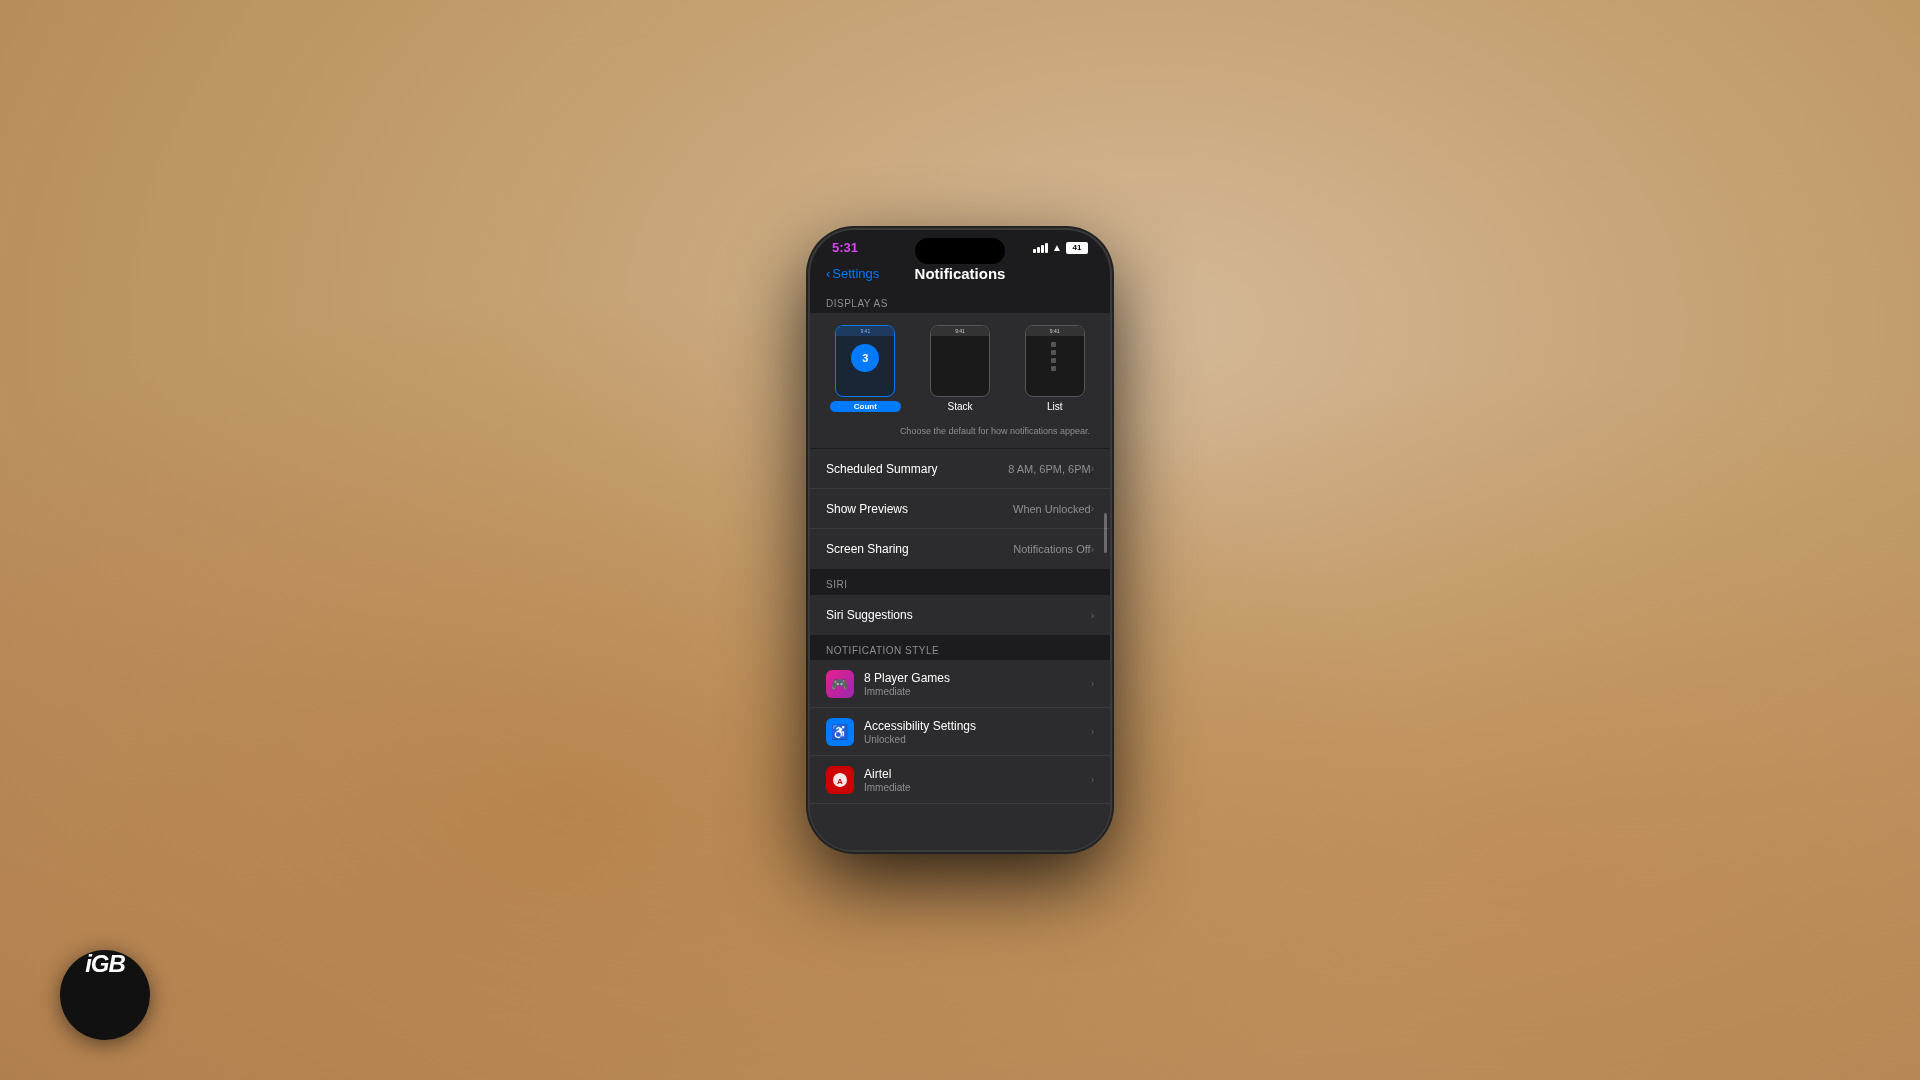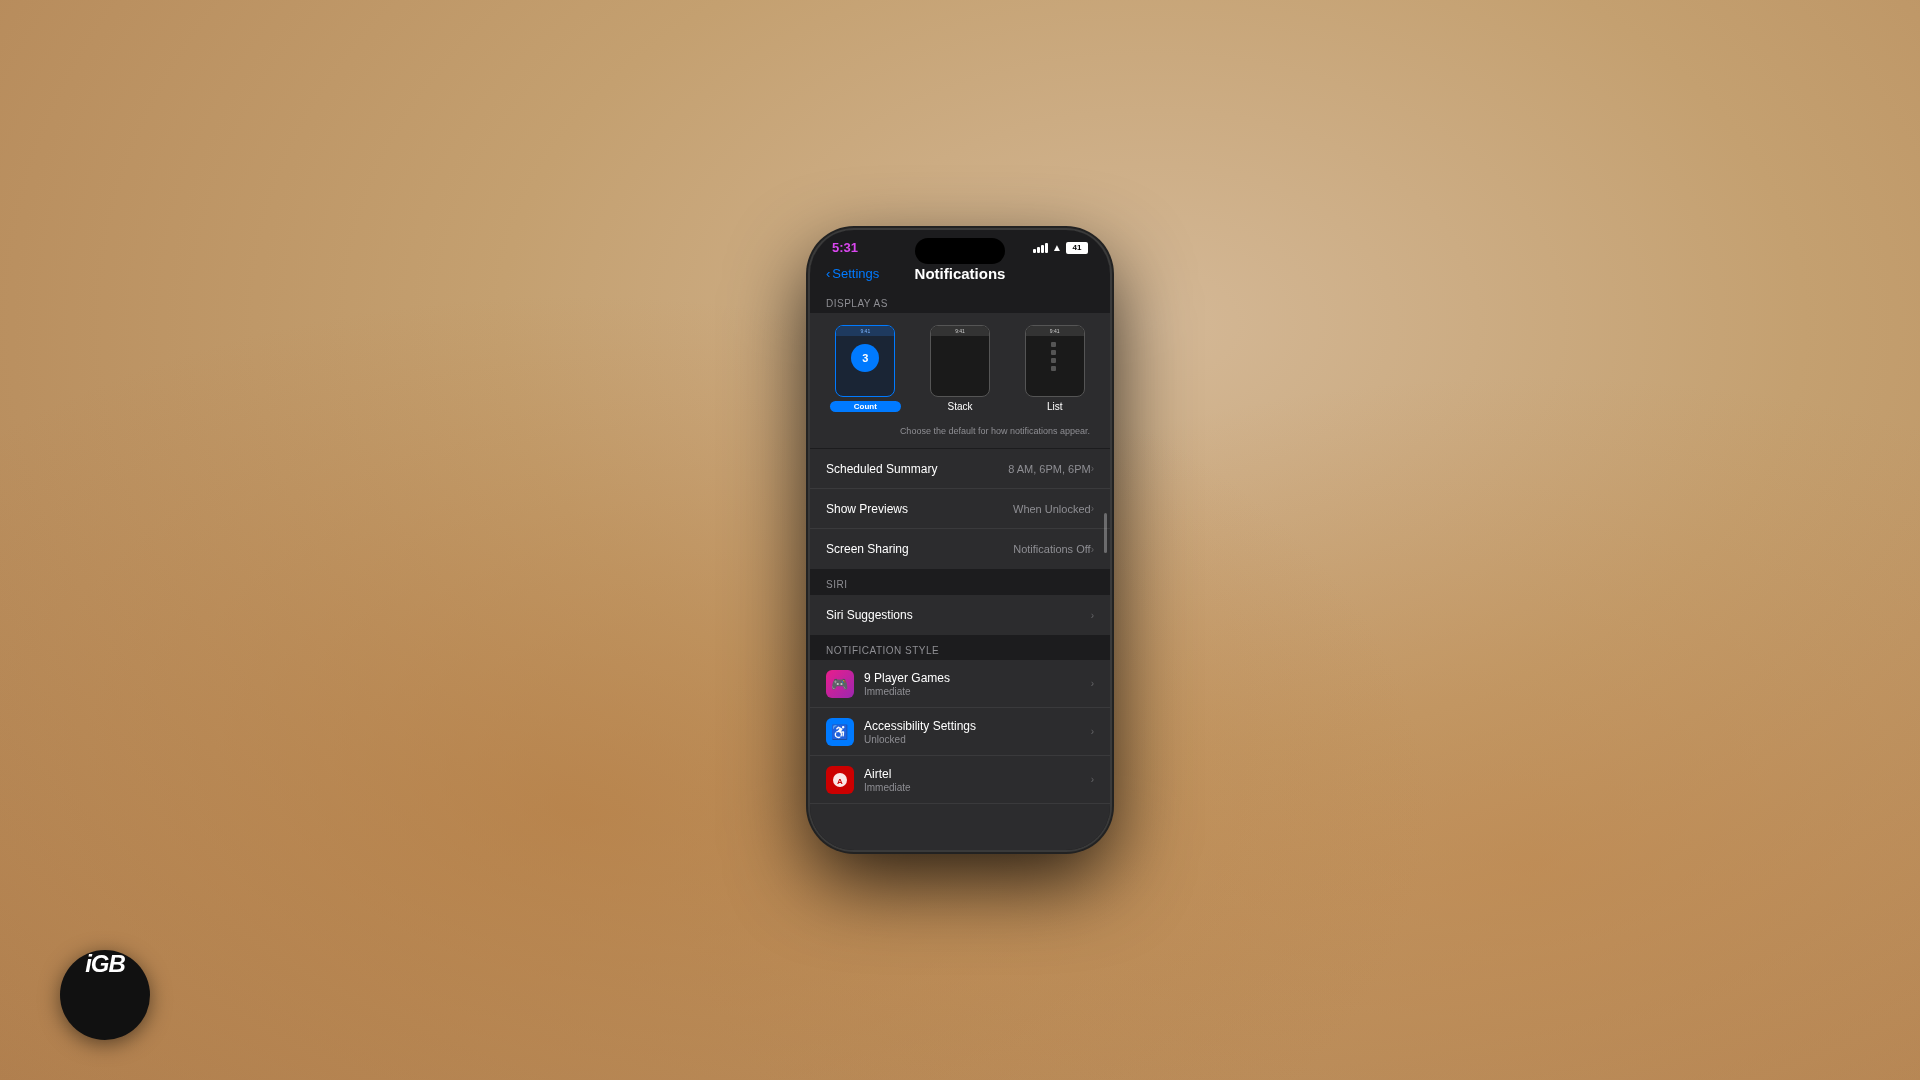--- a/index.html
+++ b/index.html
@@ -577,21 +577,21 @@
               <span class="chevron">›</span>
             </div>
           </div>
         </div>
 
         <div class="section-label">NOTIFICATION STYLE</div>
 
         <div class="app-row">
           <div class="app-icon app-icon-2player">🎮</div>
           <div class="app-info">
-            <div class="app-name">9 Player Games</div>
+            <div class="app-name">8 Player Games</div>
             <div class="app-subtitle">Immediate</div>
           </div>
           <span class="chevron">›</span>
         </div>
 
         <div class="app-row">
           <div class="app-icon app-icon-accessibility">♿</div>
           <div class="app-info">
             <div class="app-name">Accessibility Settings</div>
             <div class="app-subtitle">Unlocked</div>

